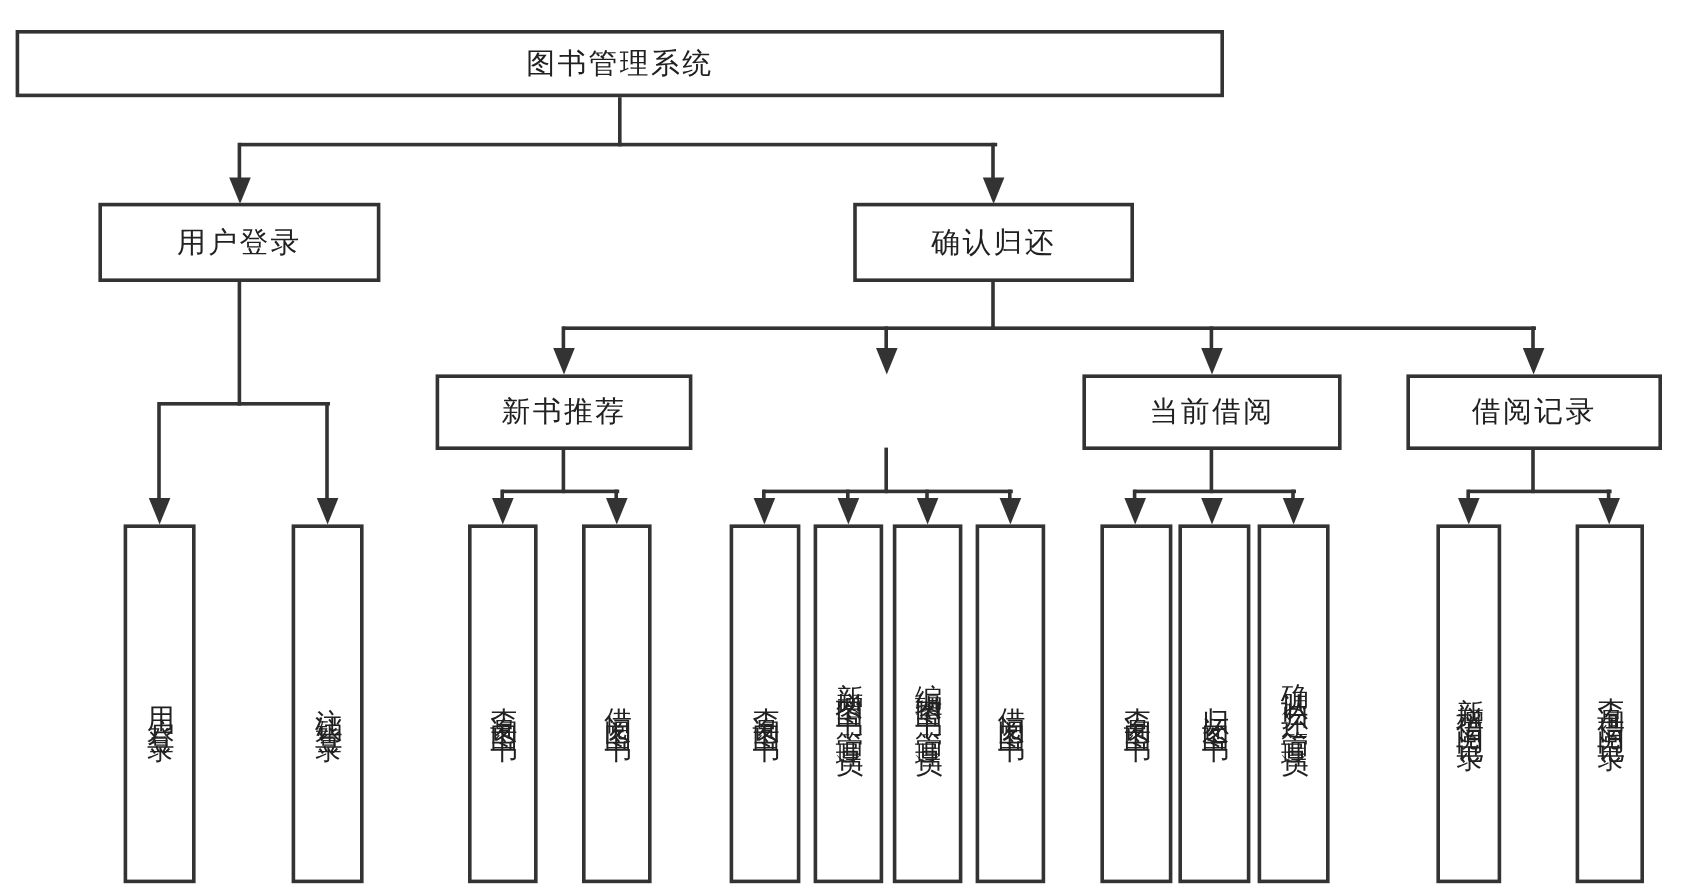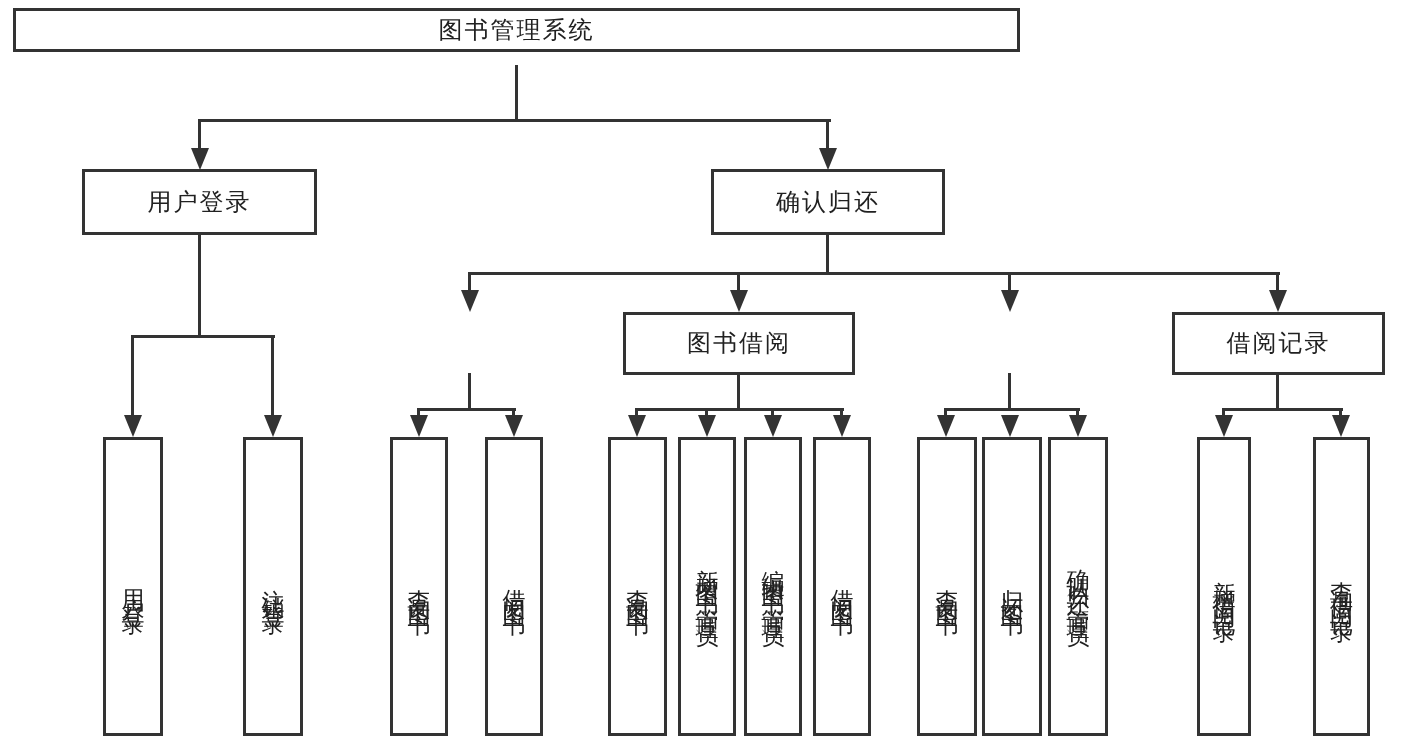--- a/index.html
+++ b/index.html
@@ -76,26 +76,27 @@
   <div class="ah" style="left:628px;top:415px"></div>
   <div class="ah" style="left:698px;top:415px"></div>
   <div class="ah" style="left:764px;top:415px"></div>
   <div class="ah" style="left:833px;top:415px"></div>
   <div class="ah" style="left:937px;top:415px"></div>
   <div class="ah" style="left:1001px;top:415px"></div>
   <div class="ah" style="left:1069px;top:415px"></div>
   <div class="ah" style="left:1215px;top:415px"></div>
   <div class="ah" style="left:1332px;top:415px"></div>
 
-  <div class="box" style="left:13px;top:8px;width:1007px;height:44px">图书管理系统</div>
+  <div class="box" style="left:13px;top:25px;width:1007px;height:56px">图书管理系统</div>
 
   <div class="box" style="left:82px;top:169px;width:235px;height:66px">用户登录</div>
   <div class="box" style="left:711px;top:169px;width:234px;height:66px">确认归还</div>
 
-  <div class="box" style="left:623px;top:312px;width:232px;height:63px">图书借阅</div>
+  <div class="box" style="left:363px;top:312px;width:214px;height:63px">新书推荐</div>
+  <div class="box" style="left:902px;top:312px;width:216px;height:63px">当前借阅</div>
   <div class="box" style="left:1172px;top:312px;width:213px;height:63px">借阅记录</div>
 
   <div class="vbox" style="left:103px;top:437px;width:60px;height:299px">用户登录</div>
   <div class="vbox" style="left:243px;top:437px;width:60px;height:299px">注销登录</div>
 
   <div class="vbox" style="left:390px;top:437px;width:58px;height:299px">查询图书</div>
   <div class="vbox" style="left:485px;top:437px;width:58px;height:299px">借阅图书</div>
 
   <div class="vbox" style="left:608px;top:437px;width:59px;height:299px">查询图书</div>
   <div class="vbox" style="left:678px;top:437px;width:58px;height:299px">新增图书（管理员）</div>

